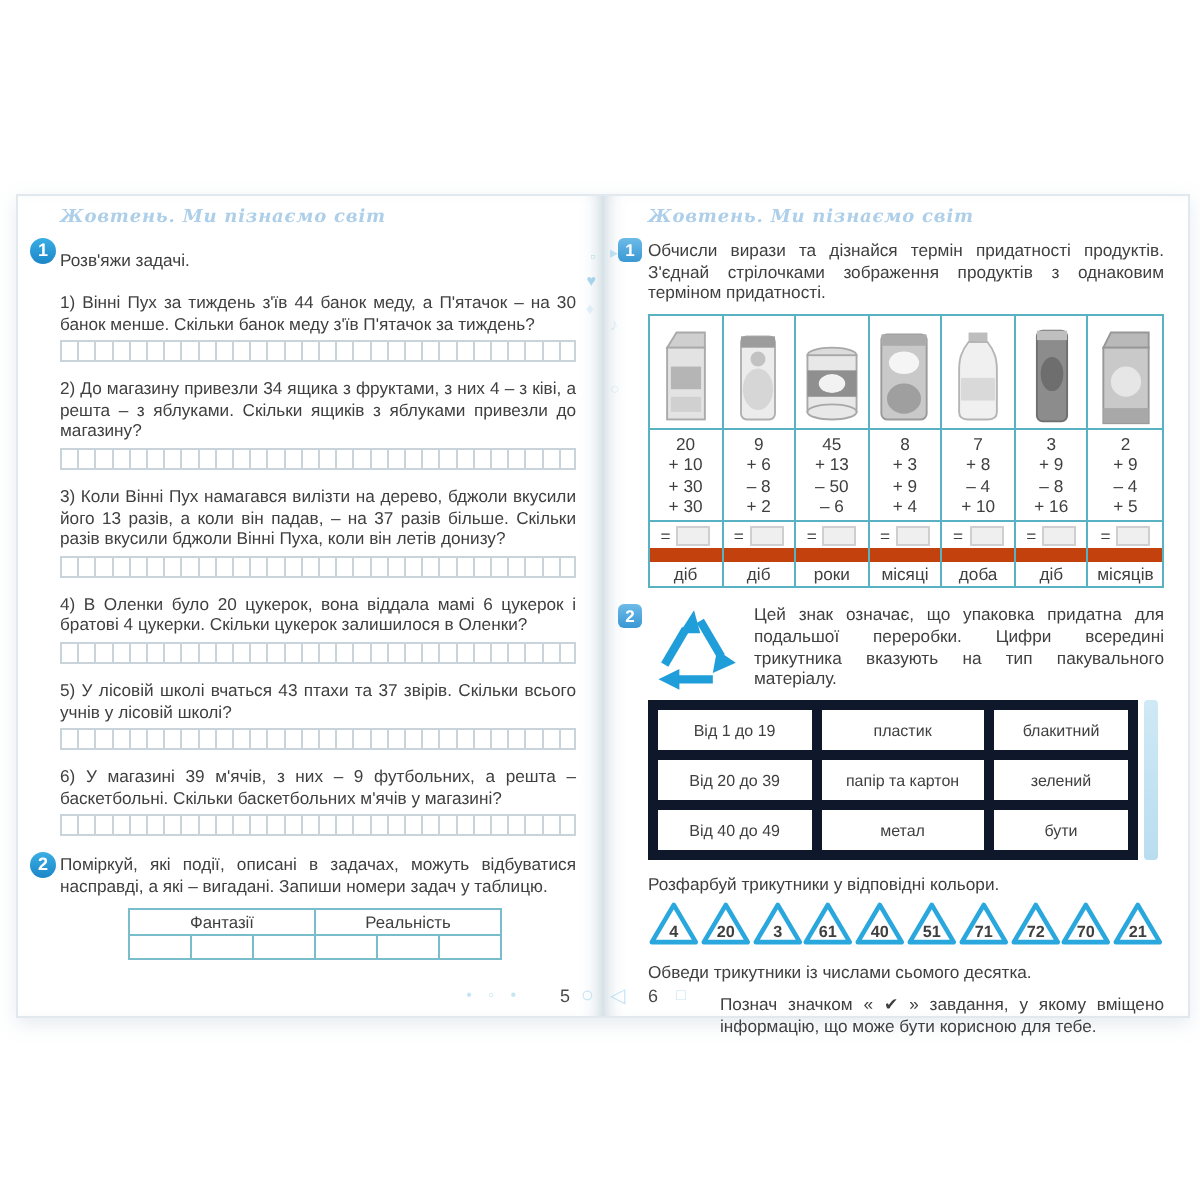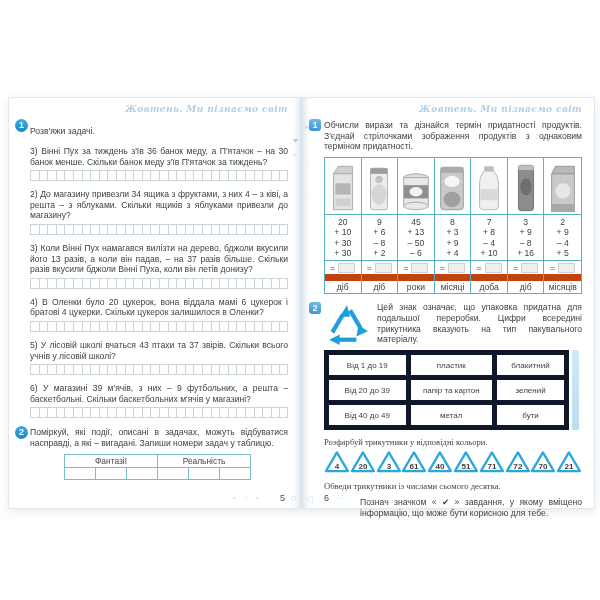--- a/index.html
+++ b/index.html
@@ -3,21 +3,21 @@
 <meta charset="utf-8">
 <style>
   html,body{margin:0;padding:0;width:600px;height:600px;background:#ffffff;overflow:hidden;
     font-family:"Liberation Sans",sans-serif;color:#3f3f3f;}
   .book{position:absolute;left:8px;top:97px;width:585px;height:410px;display:flex;
     border:1px solid #e2e9ee;box-shadow:0 3px 9px rgba(140,165,185,.22);background:#fff;}
   .page{flex:1;position:relative;background:#fff;}
   .page.pleft{border-right:1px solid #d8e2e8;box-shadow:inset -8px 0 10px -8px rgba(100,140,165,.45);}
   .page.pright{box-shadow:inset 8px 0 10px -8px rgba(100,140,165,.45);}
   .inner{position:absolute;top:6px;bottom:16px;left:21px;right:13px;}
-  .hdr{text-align:right;font-family:"DejaVu Serif",serif;font-style:italic;font-weight:bold;
+  .hdr{text-align:left;font-family:"DejaVu Serif",serif;font-style:italic;font-weight:bold;
     color:#aecfe9;font-size:9px;height:14px;letter-spacing:.4px;}
   .task{position:relative;margin:2px 0 2px 0;}
   .badge-c{position:absolute;left:-15px;top:-1px;width:13px;height:13px;border-radius:50%;
     background:linear-gradient(180deg,#3aaee4,#1b86c8);color:#fff;font-size:9px;font-weight:bold;
     text-align:center;line-height:13px;}
   .badge-s{position:absolute;left:-15px;top:-1px;width:12px;height:12px;border-radius:3px;
     background:linear-gradient(180deg,#6cbbe8,#3a98d4);color:#fff;font-size:8.5px;font-weight:bold;
     text-align:center;line-height:12px;}
   .t-title{font-size:8.6px;}
   .t-text{font-size:8.6px;line-height:10.6px;text-align:justify;}
@@ -38,21 +38,21 @@
   .pimg{height:56px;border-bottom:1px solid #58b2c3;display:flex;align-items:flex-end;justify-content:center;}
   .pexpr{text-align:center;font-size:8.6px;line-height:10.4px;padding:2px 0;}
   .peq{border-top:1px solid #58b2c3;height:13px;display:flex;align-items:center;justify-content:center;gap:3px;font-size:8.6px;}
   .ansbox{width:15px;height:8px;background:#efefef;border:1px solid #cfcfcf;}
   .punit{border-top:7px solid #c2410c;height:12px;line-height:12px;text-align:center;font-size:8.6px;}
   .task2r{display:flex;gap:7px;margin-top:8px;align-items:flex-start;}
   .mats{display:flex;margin-top:5px;align-items:stretch;}
   .mtable{border-collapse:collapse;flex:1;}
   .mtable td{border:5px solid #0f172a;font-size:8px;line-height:9px;text-align:center;padding:1px 2px;height:18px;}
   .mat-div{width:7px;background:linear-gradient(180deg,#cfe9f5,#b9ddf0);margin:0 3px;border-radius:2px;}
-  .simple{font-size:8.6px;margin-top:7px;font-family:Liberation Serif, serif;}
+  .simple{font-size:8.6px;margin-top:7px;}
   .tris{display:flex;justify-content:space-between;margin-top:3px;}
   .mark{font-size:8.6px;line-height:10.6px;text-align:justify;margin-top:6px;margin-left:36px;}
 </style>
 </head>
 <body>
 
 <div class="book">
 
   <div class="page pleft">
     <span class="decor" style="right:3px;top:26px;">▫</span>
@@ -62,21 +62,21 @@
     <span class="decor" style="right:4px;bottom:4px;font-size:11px;">○</span>
 
     <div class="inner">
       <div class="hdr">Жовтень. Ми пізнаємо світ</div>
 
       <div class="task">
         <span class="badge-c">1</span>
         <span class="t-title">Розв'яжи задачі.</span>
       </div>
 
-      <div class="prob">3) Вінні Пух за тиждень з'їв 36 банок меду, а П'ятачок – на 30 банок менше. Скільки банок меду з'їв П'ятачок за тиждень?</div>
+      <div class="prob">1) Вінні Пух за тиждень з'їв 44 банок меду, а П'ятачок – на 30 банок менше. Скільки банок меду з'їв П'ятачок за тиждень?</div>
       <div class="strip"></div>
 
       <div class="prob">2) До магазину привезли 34 ящика з фруктами, з них 4 – з ківі, а решта – з яблуками. Скільки ящиків з яблуками привезли до магазину?</div>
       <div class="strip"></div>
 
       <div class="prob">3) Коли Вінні Пух намагався вилізти на дерево, бджоли вкусили його 13 разів, а коли він падав, – на 37 разів більше. Скільки разів вкусили бджоли Вінні Пуха, коли він летів донизу?</div>
       <div class="strip"></div>
 
       <div class="prob">4) В Оленки було 20 цукерок, вона віддала мамі 6 цукерок і братові 4 цукерки. Скільки цукерок залишилося в Оленки?</div>
       <div class="strip"></div>

